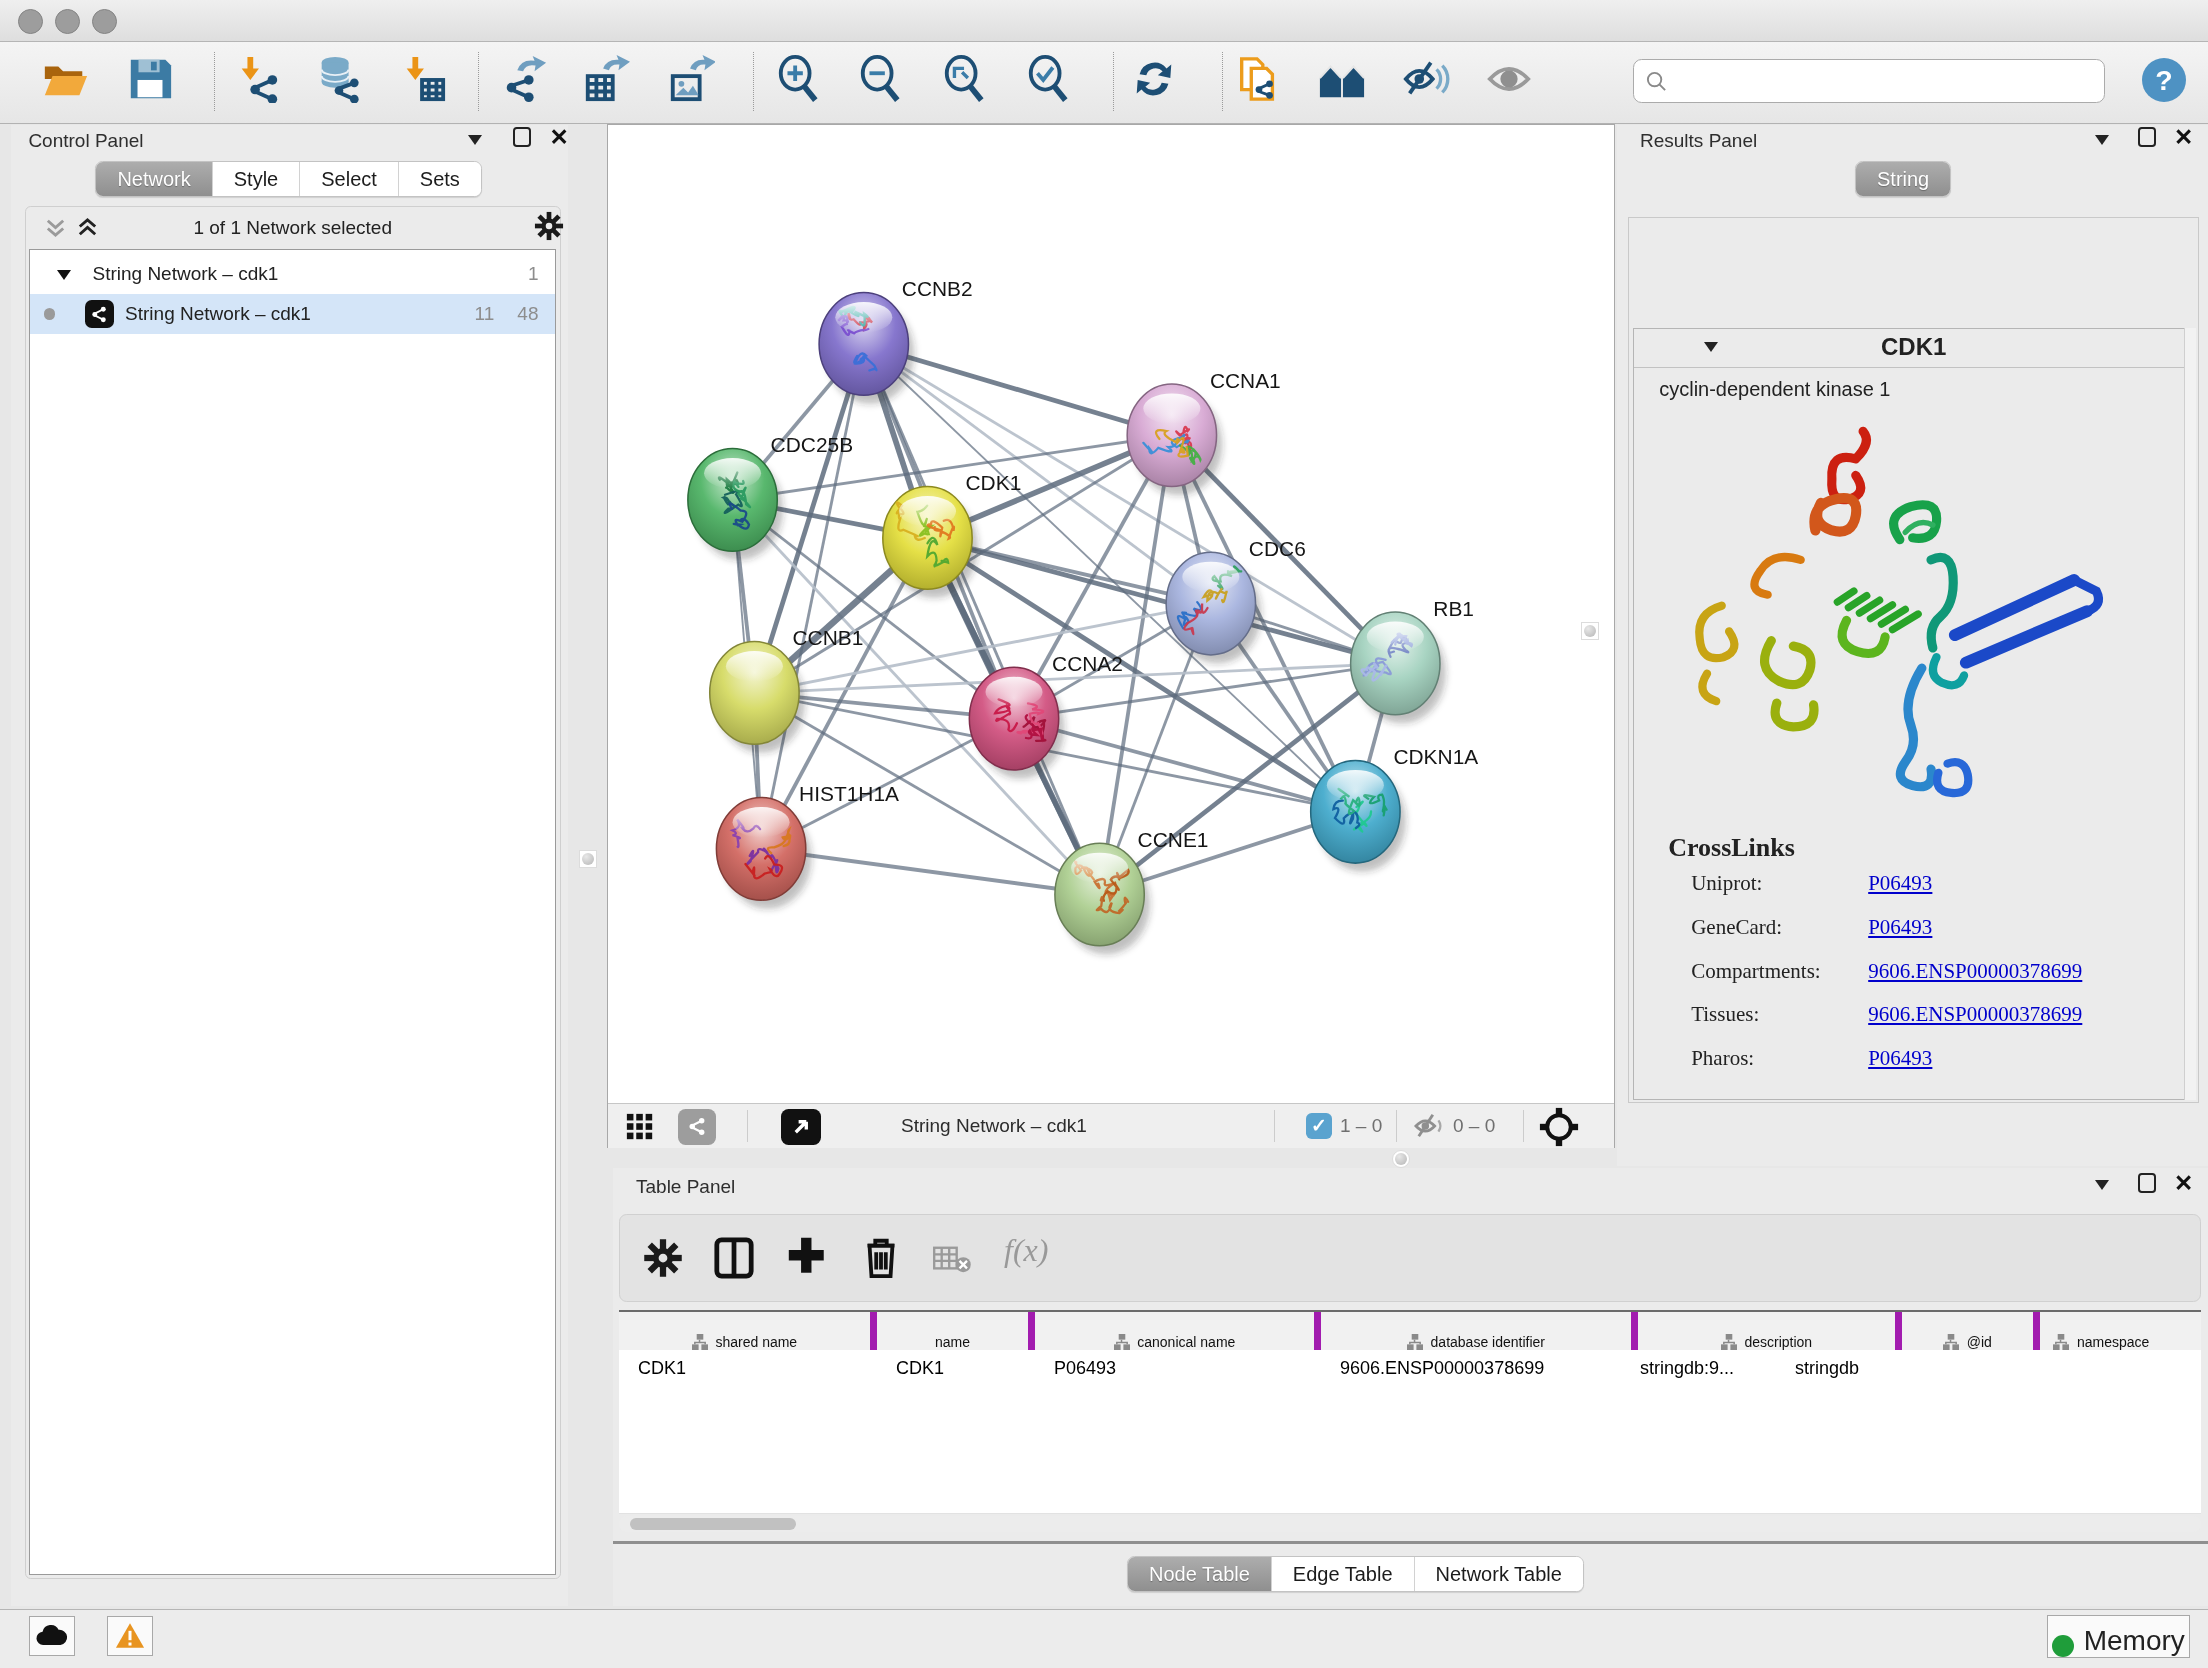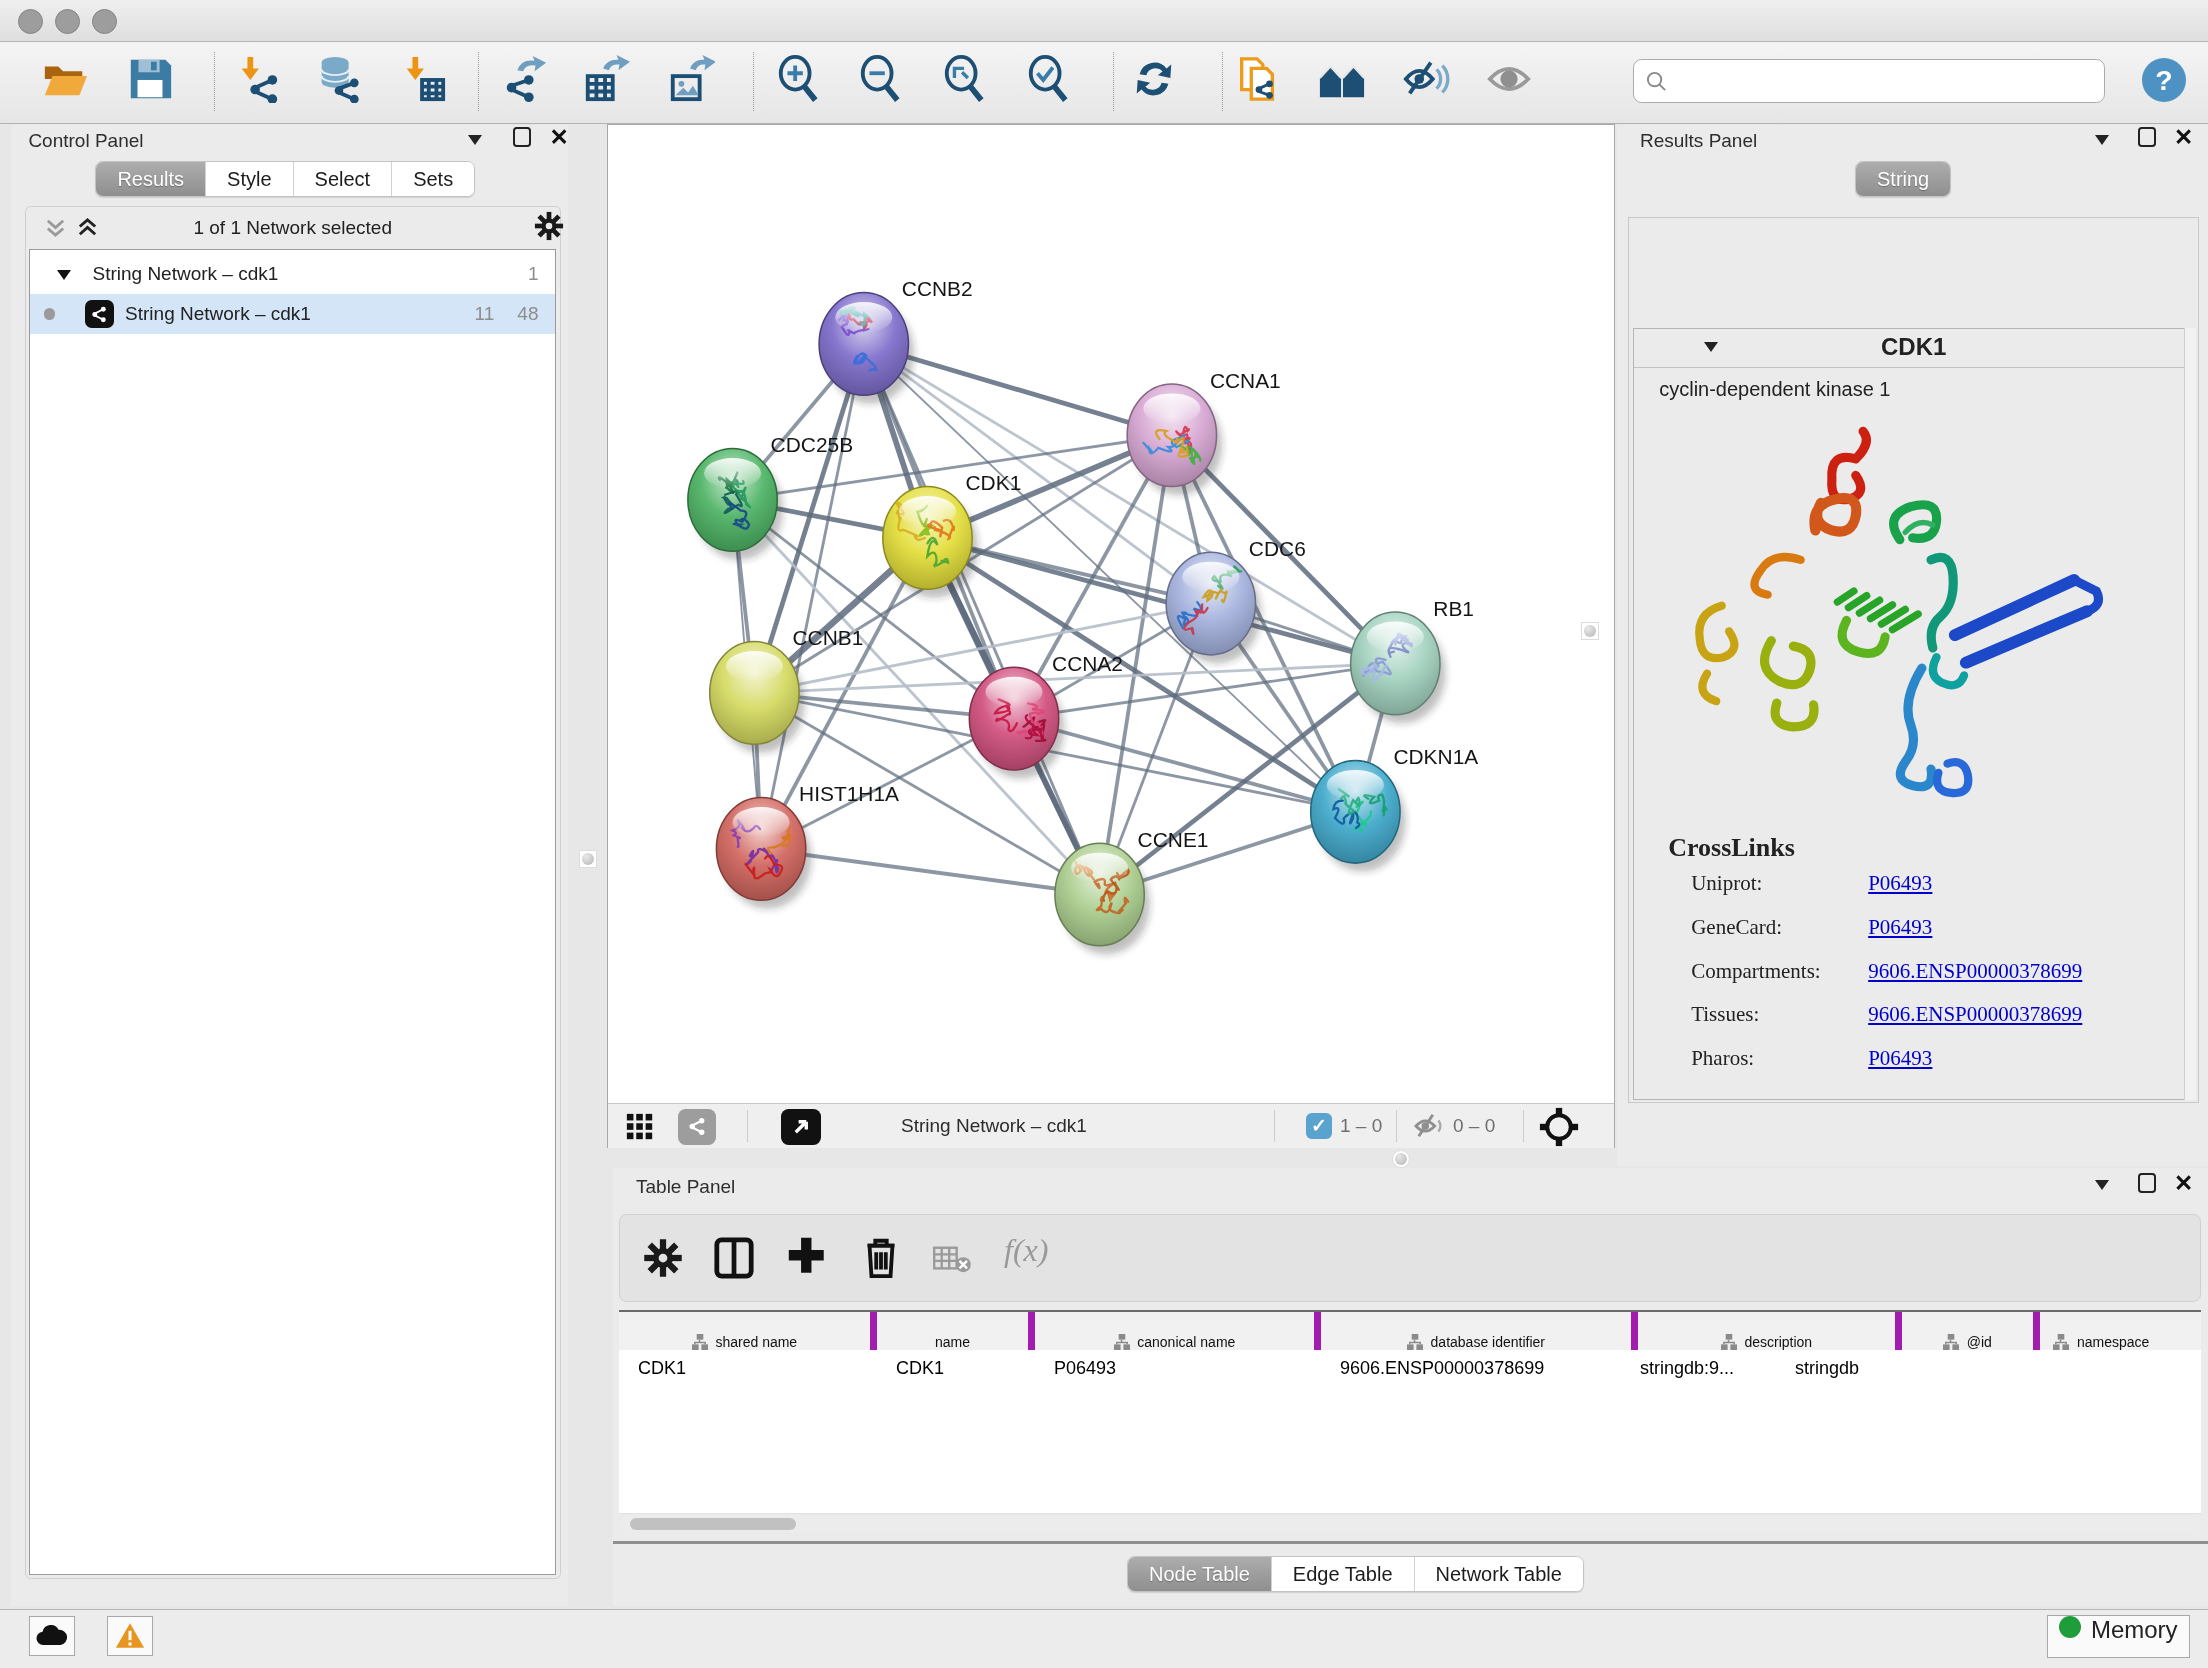--- a/index.html
+++ b/index.html
@@ -51,21 +51,21 @@
   .thead{left:619px;top:1310px;width:1582px;height:40px;background:#f1f1f1;border-top:2.9px solid #6b6b6b;display:flex;overflow:hidden}
   .th{display:flex;align-items:flex-end;justify-content:center;gap:7.6px;font-size:14px;color:#111;border-right:7px solid #a21caf;height:100%;flex-shrink:0}
   .tbody{left:619px;top:1350px;width:1582px;height:164px;background:#fff;display:flex;overflow:hidden;border-bottom:1px solid #e2e2e2}
   .td{font-size:18px;color:#000;padding:7.6px 0 0 19px;flex-shrink:0;white-space:nowrap;overflow:hidden}
   .hscroll{left:619px;top:1516px;width:1582px;height:16px;background:#ececec;border-radius:7.6px}
   .hthumb{position:absolute;left:11.4px;top:1.9px;width:166px;height:12.4px;background:#c1c1c1;border-radius:6.7px}
   .tp-bottomline{left:613px;top:1541px;width:1595px;height:2.9px;background:#8f8f8f}
   
   .statusbar{left:0;top:1609px;width:2208px;height:59px;background:#ececec;border-top:1px solid #b5b5b5}
   .sq-btn{position:absolute;top:5.7px;width:46px;height:40px;background:#fafafa;border:1.4px solid #a8a8a8;display:flex;align-items:center;justify-content:center}
-  .membtn{position:absolute;left:2047px;top:4.8px;width:143px;height:43px;background:#fafafa;border:1.4px solid #a8a8a8;display:flex;align-items:flex-start;justify-content:center;gap:9.5px;font-size:24px}
+  .membtn{position:absolute;left:2047px;top:4.8px;width:143px;height:43px;background:#fafafa;border:1.4px solid #a8a8a8;display:flex;align-items:flex-end;justify-content:center;gap:9.5px;font-size:28px}
   .memdot{width:22px;height:22px;border-radius:50%}
   .splitdot{position:absolute;background:#fff;border:1px solid #dcdcdc;display:flex;align-items:center;justify-content:center}
   .splitdot i{width:12.4px;height:12.4px;border-radius:50%;background:radial-gradient(circle at 35% 30%,#e8e8e8,#b5b5b5)}
 </style>
 </head>
 <body>
 
 <div class="abs titlebar">
   <span class="tl" style="left:18px"></span>
   <span class="tl" style="left:55px"></span>
@@ -241,21 +241,21 @@
   <span class="helpbtn">?</span>
 </div>
 
 <div class="abs" style="left:11.4px;top:125px;width:557px;height:1481px;background:#ebebeb">
   <div class="abs panel-title" style="left:17px;top:4.8px">Control Panel</div>
   <span class="abs win-arrow" style="left:457px;top:9.5px"></span>
   <span class="abs win-float" style="left:502px;top:1.9px"></span>
   <span class="abs win-close" style="left:538px;top:2.9px">✕</span>
 
   <div class="abs seg" style="left:84px;top:36px">
-    <div class="tab sel">Results</div>
+    <div class="tab sel">Network</div>
     <div class="tab">Style</div>
     <div class="tab">Select</div>
     <div class="tab">Sets</div>
   </div>
 
   <div class="abs cp-box" style="left:13.3px;top:81px">
     <span class="abs" style="left:17px;top:7.6px">
       <svg width="25" height="25" viewBox="0 0 26 26">
           <path d="M5 6 l8 7 8-7 M5 14 l8 7 8-7" fill="none" stroke="#9a9a9a" stroke-width="3"></path>
         </svg>

